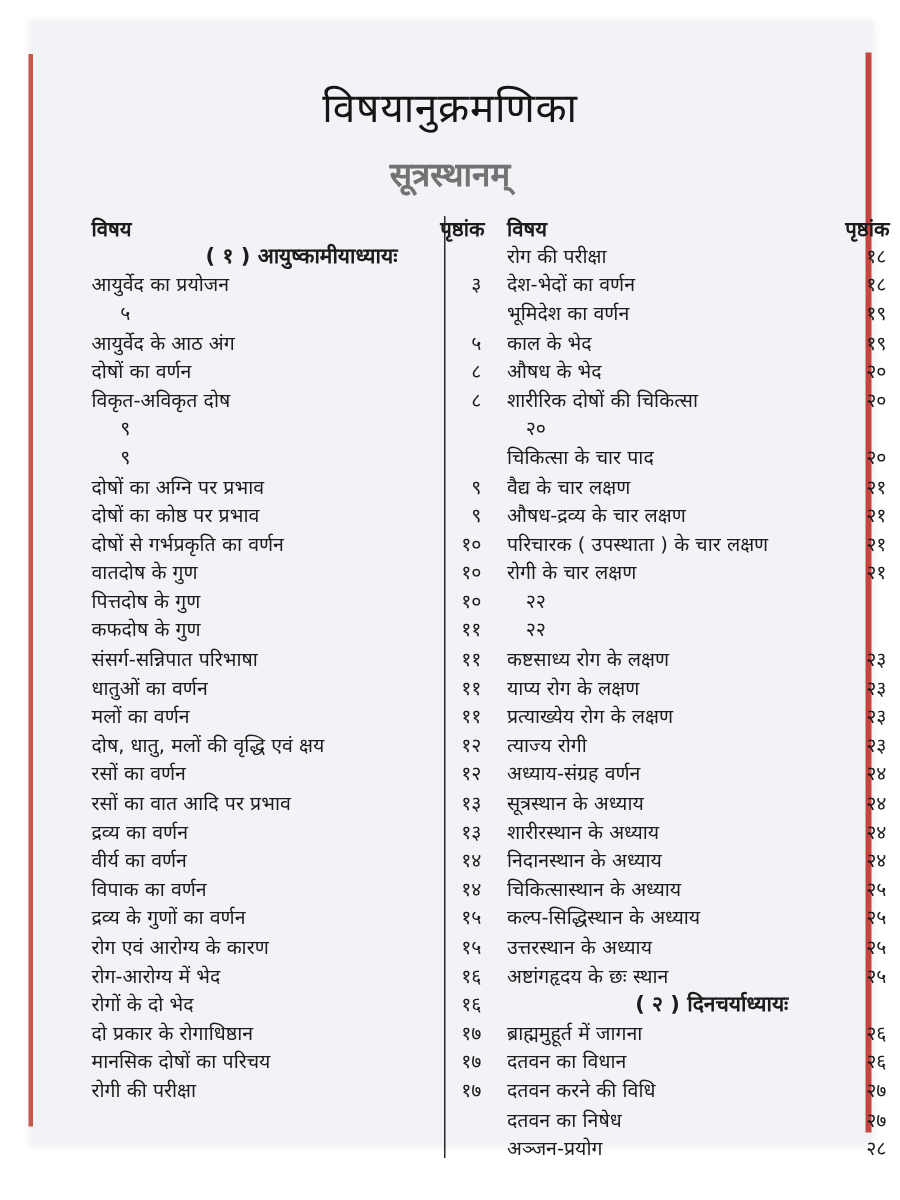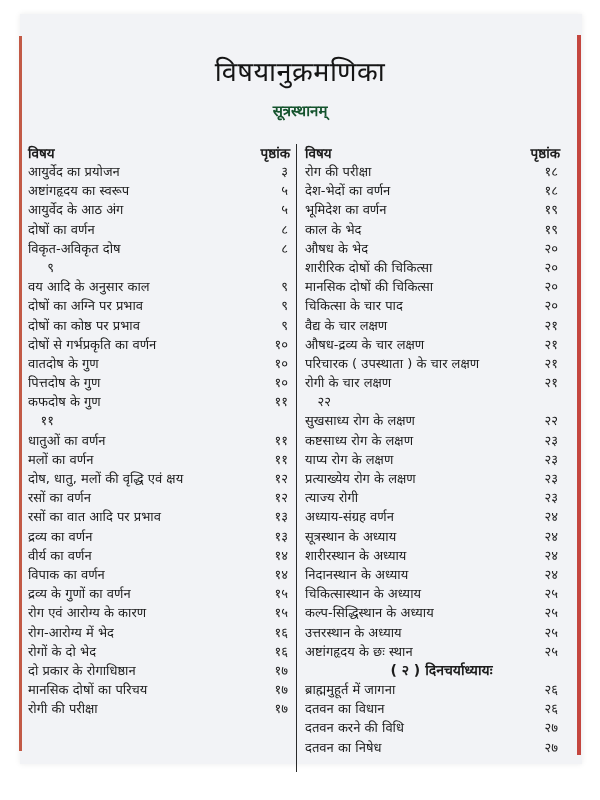--- a/index.html
+++ b/index.html
@@ -50,27 +50,28 @@
       font-weight: normal;
       letter-spacing: 0.5px;
       color: #151515;
     }
     .subtitle {
       position: absolute;
       left: 0;
       width: 600px;
       top: 100px;
       text-align: center;
-      font-size: 15px;
+      font-size: 22px;
       font-weight: bold;
-      color: #14532d;
+      color: #737373;
     }
     .col {
       position: absolute;
       top: 144px;
+      margin-left: 33px;
     }
     .col-left { left: 28px; width: 262px; }
     .col-right { left: 305px; width: 255px; }
     .divider {
       position: absolute;
       left: 296px;
       top: 144px;
       width: 1px;
       height: 628px;
       background: #2a2a2a;
@@ -112,46 +113,45 @@
 <div class="title">विषयानुक्रमणिका</div>
 <div class="subtitle">सूत्रस्थानम्</div>
 
 <div class="divider"></div>
 
 <div class="col col-left">
   <div class="row header">
     <span>विषय</span>
     <span>पृष्ठांक</span>
   </div>
+  <div class="row section">( १ )  आयुष्कामीयाध्यायः</div>
   <div id="left-entries">
       <div class="row">
         <span>आयुर्वेद का प्रयोजन</span>
         <span class="page-no">३</span>
       </div>
       <div class="row">
-        <span>अष्टांगहृदय का स्वरूप</span>
         <span class="page-no">५</span>
       </div>
       <div class="row">
         <span>आयुर्वेद के आठ अंग</span>
         <span class="page-no">५</span>
       </div>
       <div class="row">
         <span>दोषों का वर्णन</span>
         <span class="page-no">८</span>
       </div>
       <div class="row">
         <span>विकृत-अविकृत दोष</span>
         <span class="page-no">८</span>
       </div>
       <div class="row">
         <span class="page-no">९</span>
       </div>
       <div class="row">
-        <span>वय आदि के अनुसार काल</span>
         <span class="page-no">९</span>
       </div>
       <div class="row">
         <span>दोषों का अग्नि पर प्रभाव</span>
         <span class="page-no">९</span>
       </div>
       <div class="row">
         <span>दोषों का कोष्ठ पर प्रभाव</span>
         <span class="page-no">९</span>
       </div>
@@ -165,20 +165,21 @@
       </div>
       <div class="row">
         <span>पित्तदोष के गुण</span>
         <span class="page-no">१०</span>
       </div>
       <div class="row">
         <span>कफदोष के गुण</span>
         <span class="page-no">११</span>
       </div>
       <div class="row">
+        <span>संसर्ग-सन्निपात परिभाषा</span>
         <span class="page-no">११</span>
       </div>
       <div class="row">
         <span>धातुओं का वर्णन</span>
         <span class="page-no">११</span>
       </div>
       <div class="row">
         <span>मलों का वर्णन</span>
         <span class="page-no">११</span>
       </div>
@@ -261,21 +262,20 @@
       </div>
       <div class="row">
         <span>औषध के भेद</span>
         <span class="page-no">२०</span>
       </div>
       <div class="row">
         <span>शारीरिक दोषों की चिकित्सा</span>
         <span class="page-no">२०</span>
       </div>
       <div class="row">
-        <span>मानसिक दोषों की चिकित्सा</span>
         <span class="page-no">२०</span>
       </div>
       <div class="row">
         <span>चिकित्सा के चार पाद</span>
         <span class="page-no">२०</span>
       </div>
       <div class="row">
         <span>वैद्य के चार लक्षण</span>
         <span class="page-no">२१</span>
       </div>
@@ -288,21 +288,20 @@
         <span class="page-no">२१</span>
       </div>
       <div class="row">
         <span>रोगी के चार लक्षण</span>
         <span class="page-no">२१</span>
       </div>
       <div class="row">
         <span class="page-no">२२</span>
       </div>
       <div class="row">
-        <span>सुखसाध्य रोग के लक्षण</span>
         <span class="page-no">२२</span>
       </div>
       <div class="row">
         <span>कष्टसाध्य रोग के लक्षण</span>
         <span class="page-no">२३</span>
       </div>
       <div class="row">
         <span>याप्य रोग के लक्षण</span>
         <span class="page-no">२३</span>
       </div>
@@ -358,14 +357,18 @@
         <span class="page-no">२६</span>
       </div>
       <div class="row">
         <span>दतवन करने की विधि</span>
         <span class="page-no">२७</span>
       </div>
       <div class="row">
         <span>दतवन का निषेध</span>
         <span class="page-no">२७</span>
       </div>
+      <div class="row">
+        <span>अञ्जन-प्रयोग</span>
+        <span class="page-no">२८</span>
+      </div>
     </div>
 </div>
 
 </body></html>

